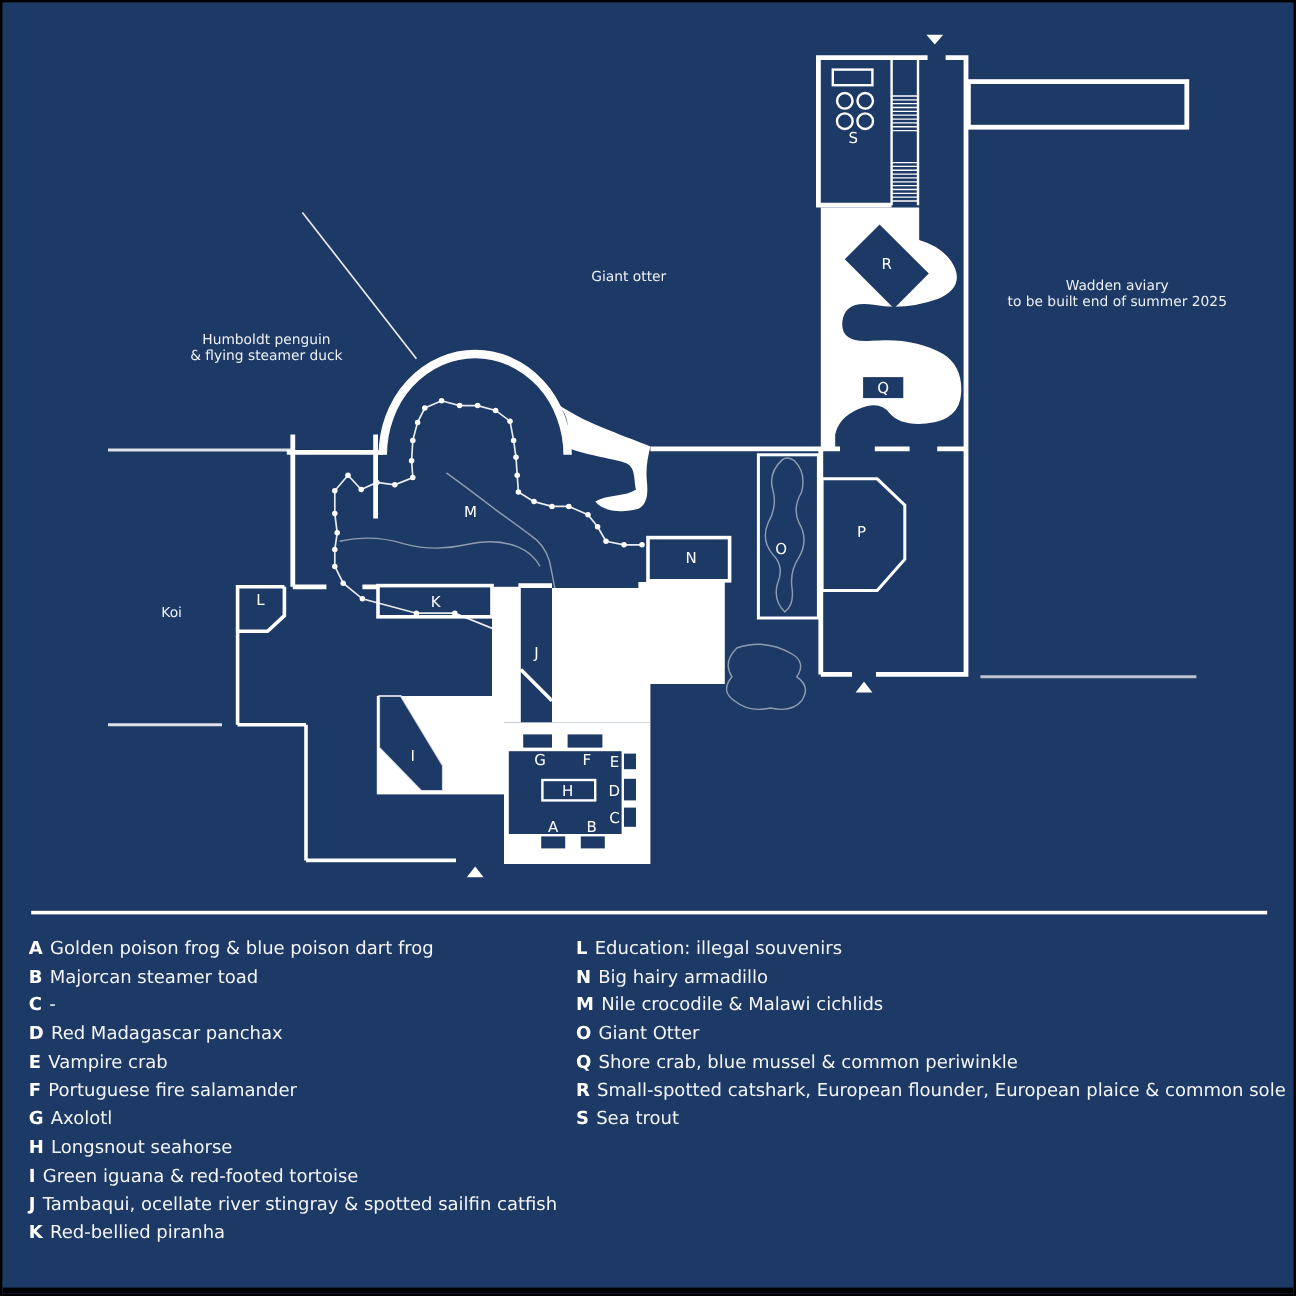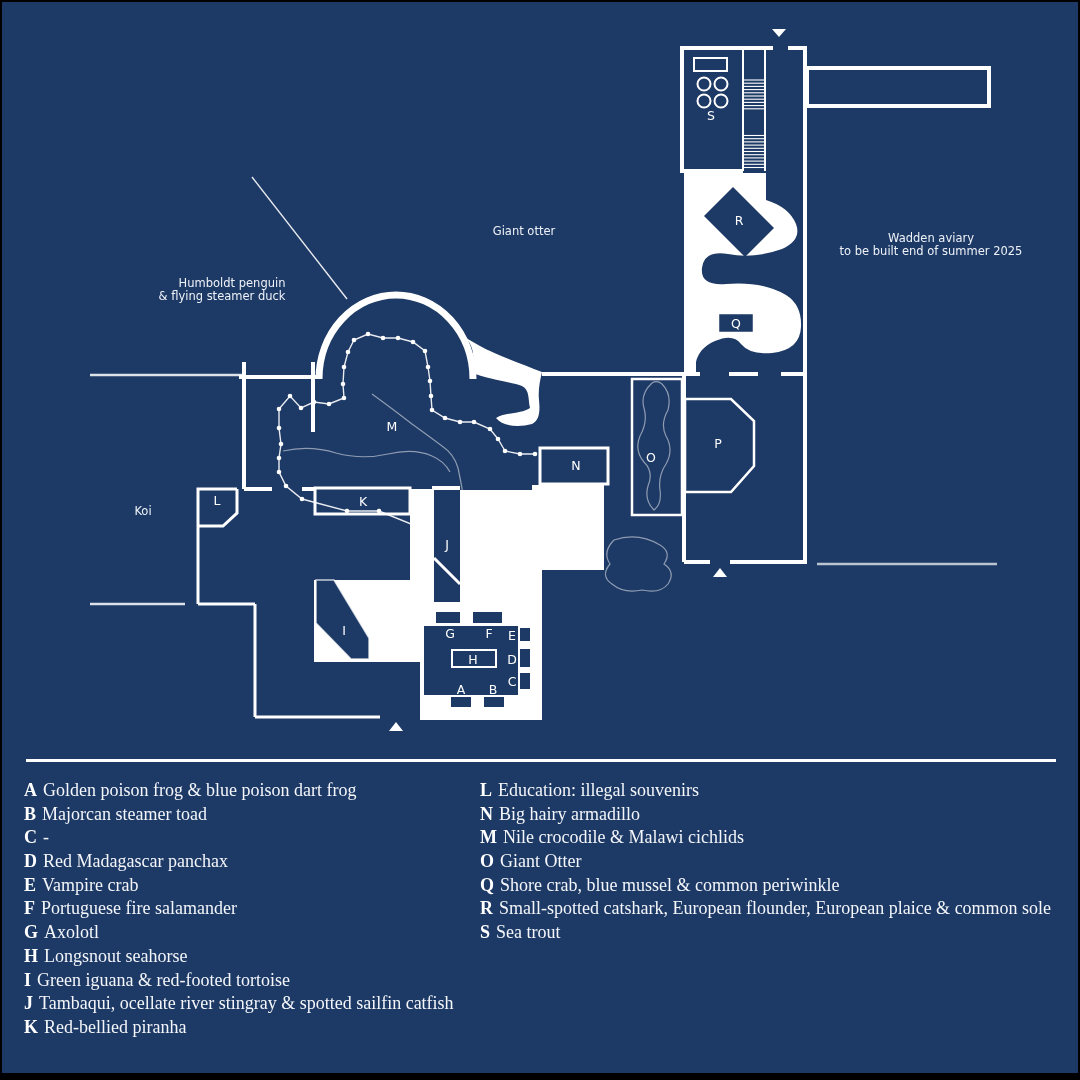--- a/index.html
+++ b/index.html
@@ -13,21 +13,21 @@
   svg.plan{position:absolute;left:0;top:0;}
   .area-label{
     position:absolute;transform:translate(-50%,-50%);
     color:#eef2f8;font-size:11.5px;line-height:13px;text-align:center;white-space:pre;
   }
   .map-letter{
     position:absolute;transform:translate(-50%,-50%);
     color:#ffffff;font-size:12.5px;font-weight:400;
   }
   .legend-divider{position:absolute;left:24px;top:757px;width:1030px;height:3px;background:#fff;}
-  .legend-col{position:absolute;top:777px;color:#f4f6fa;font-size:18px;font-family:Liberation Serif, serif;}
+  .legend-col{position:absolute;top:777px;color:#f4f6fa;font-size:15px;}
   .legend-col .legend-row{height:23.7px;line-height:23.7px;white-space:nowrap;}
   .legend-col b{font-weight:bold;color:#fff;margin-right:6px;}
 </style>
 </head>
 <body>
 
 <div class="stage" style="--bg: #1d3965;">
 
   <svg class="plan" width="1080" height="1080" viewBox="0 0 1080 1080">
 
@@ -184,21 +184,21 @@
     <line x1="250" y1="175" x2="345" y2="297" stroke="rgba(255,255,255,0.9)" stroke-width="1.4"></line>
     <g fill="#ffffff">
       <polygon points="770,27 784,27 777,35"></polygon>
       <polygon points="387,729 401,729 394,720"></polygon>
       <polygon points="711,575 725,575 718,566"></polygon>
     </g>
   </svg>
 
   <div id="labels">
       <div class="area-label" style="left: 522px; top: 229px;"><div>Giant otter</div></div>
-      <div class="area-label" style="left: 220px; top: 288px; text-align: right;"><div>Humboldt penguin</div><div>&amp; flying steamer duck</div></div>
+      <div class="area-label" style="left: 220px; top: 288px;"><div>Humboldt penguin</div><div>&amp; flying steamer duck</div></div>
       <div class="area-label" style="left: 141px; top: 509px;"><div>Koi</div></div>
       <div class="area-label" style="left: 929px; top: 243px;"><div>Wadden aviary</div><div>to be built end of summer 2025</div></div>
       <div class="map-letter" style="left: 459px; top: 687px;">A</div>
       <div class="map-letter" style="left: 491px; top: 687px;">B</div>
       <div class="map-letter" style="left: 510px; top: 679px;">C</div>
       <div class="map-letter" style="left: 510px; top: 657px;">D</div>
       <div class="map-letter" style="left: 510px; top: 633px;">E</div>
       <div class="map-letter" style="left: 487px; top: 631px;">F</div>
       <div class="map-letter" style="left: 448px; top: 631px;">G</div>
       <div class="map-letter" style="left: 471px; top: 657px;">H</div>

